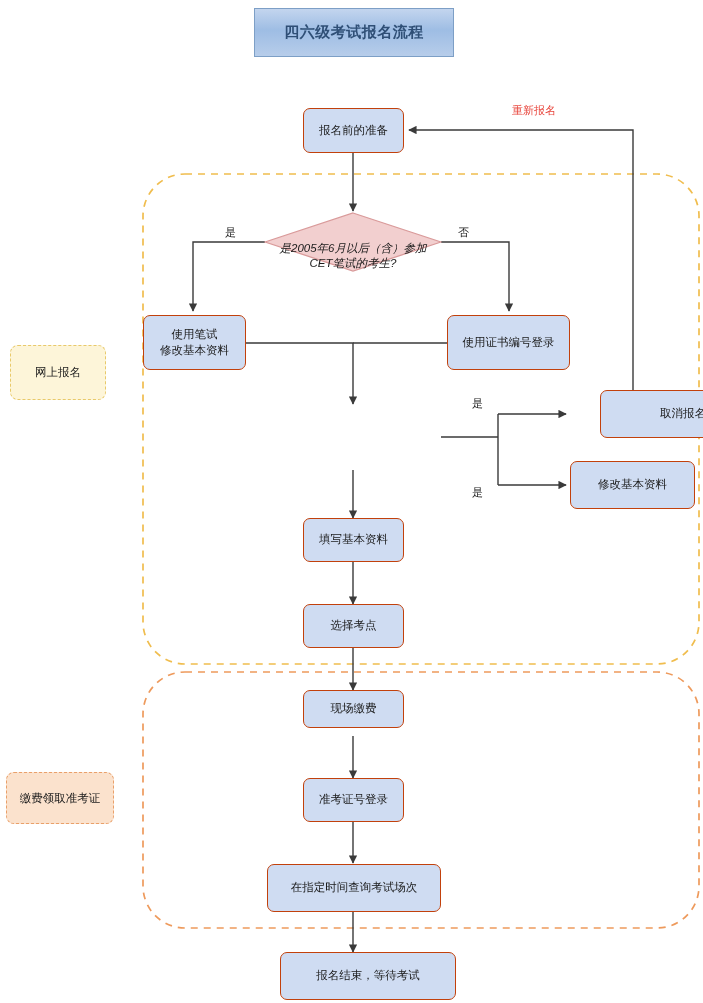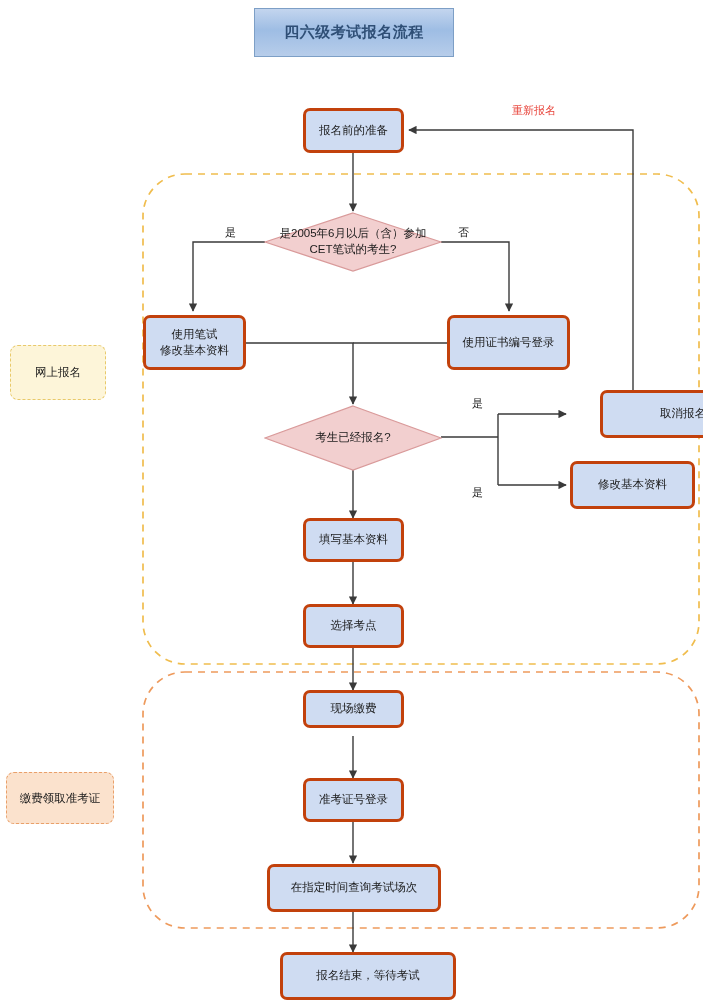--- a/index.html
+++ b/index.html
@@ -46,37 +46,38 @@
     text-align: center;
     line-height: 1.25;
     letter-spacing: 0.5px;
     width: 150px;
   }
   
   .node {
     position: absolute;
     box-sizing: border-box;
     background: #cfdcf2;
-    border: 3px solid #c2410c;
+    border: 1px solid #c2410c;
     border-radius: 7px;
     display: flex;
     align-items: center;
     justify-content: center;
     text-align: center;
     color: #1a1a1a;
     font-size: 11.5px;
     line-height: 1.35;
   }
   .node span { display: block; width: 100%; }
   
   .diamond {
     position: absolute;
     display: flex;
-    align-items: center;
-    justify-content: center;
+    align-items: flex-end;
+    justify-content: center;
+    font-style: italic;
   }
   .diamond .dshape {
     position: absolute;
     left: 0; top: 0;
     width: 100%; height: 100%;
   }
   .diamond span {
     position: relative;
     z-index: 2;
     font-size: 11.5px;
@@ -193,26 +194,20 @@
     <span>
       <span>使用笔试</span>
       <span style="display:block;">修改基本资料</span>
     </span>
   </div>
 
   <div class="node" style="left:447px; top:315px; width:123px; height:55px;">
     <span>使用证书编号登录</span>
   </div>
 
-  <div class="diamond" style="left:264px; top:405px; width:178px; height:66px;">
-    <svg class="dshape" viewBox="0 0 178 66" preserveAspectRatio="none">
-      <polygon points="89,1 177,33 89,65 1,33" fill="#f2cfcf" stroke="#d99a9a" stroke-width="1.3"></polygon>
-    </svg>
-    <span>考生已经报名?</span>
-  </div>
 
   <div class="node" style="left:600px; top:390px; width:125px; height:48px;padding-left:41px;">
     <span>取消报名</span>
   </div>
 
   <div class="node" style="left:570px; top:461px; width:125px; height:48px;">
     <span>修改基本资料</span>
   </div>
 
   <div class="node" style="left:303px; top:518px; width:101px; height:44px;">

